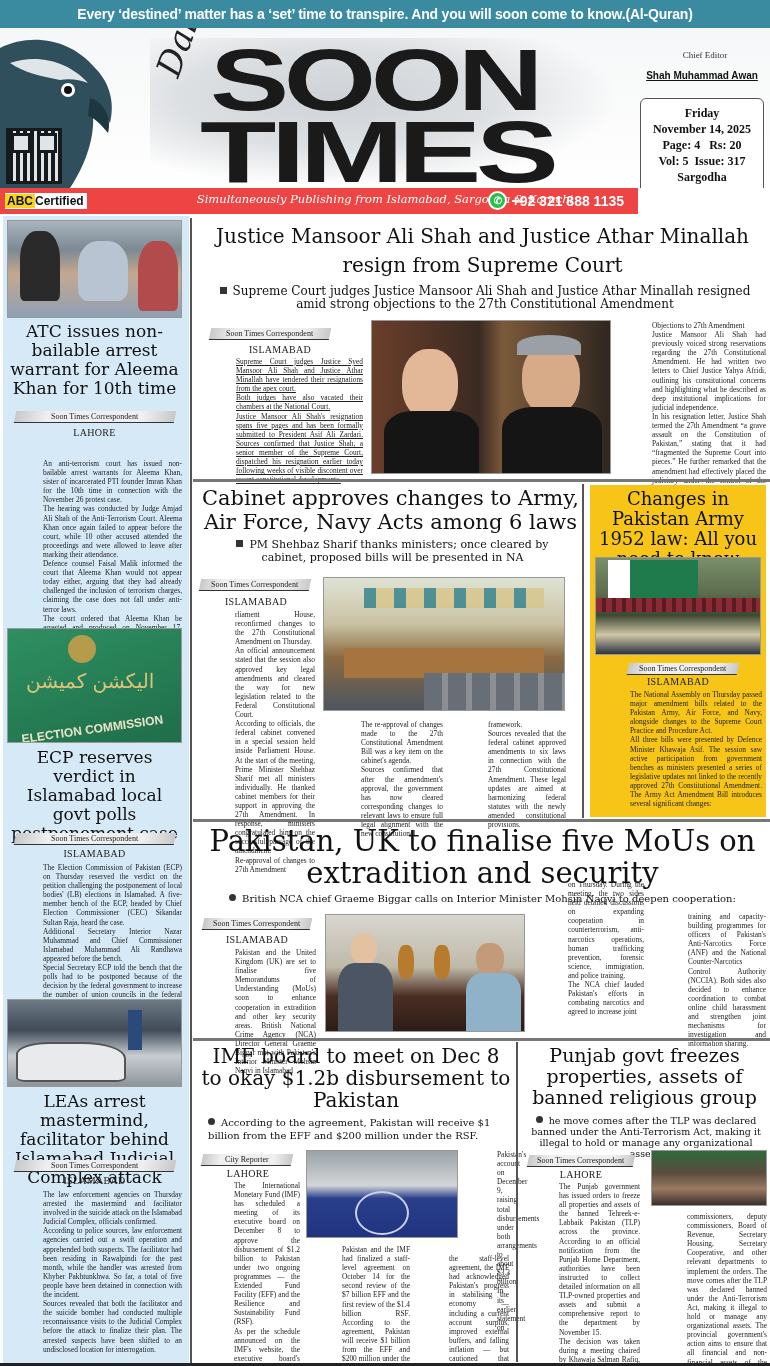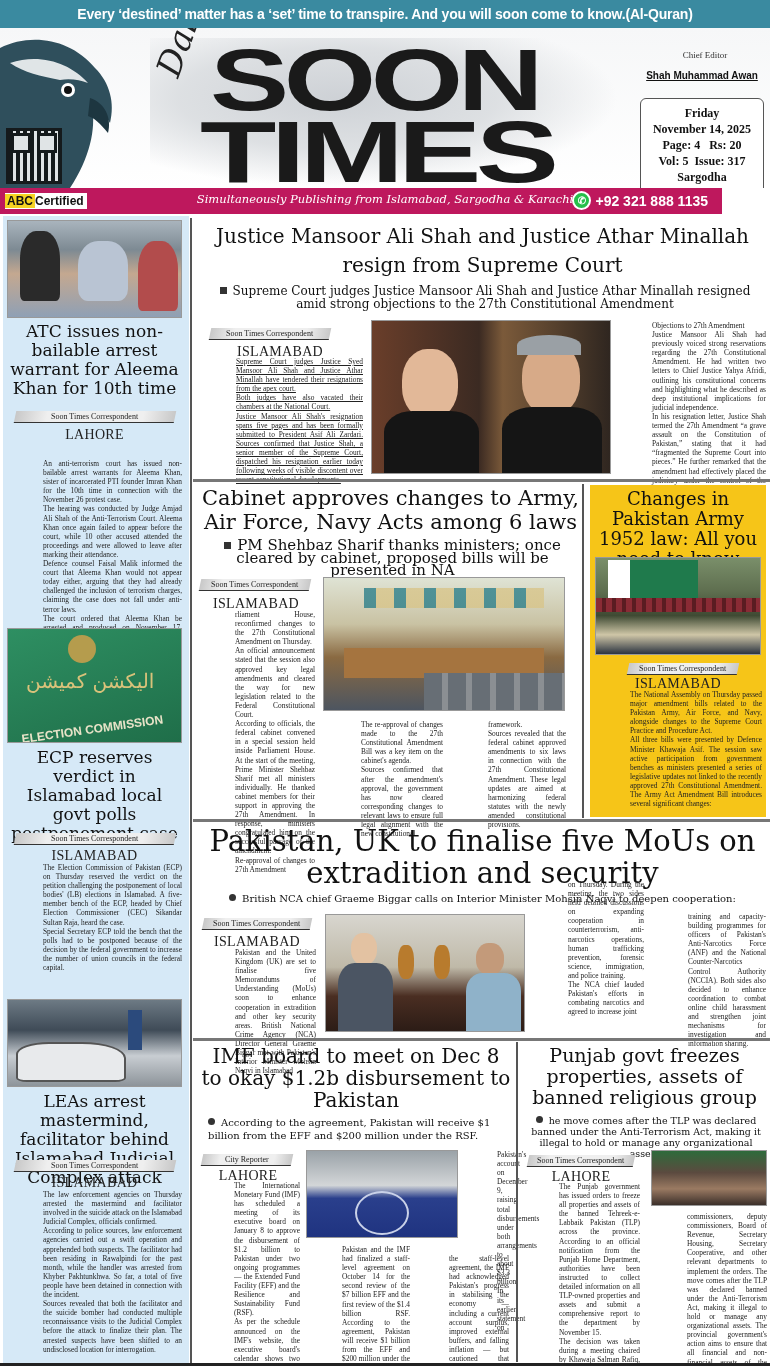--- a/index.html
+++ b/index.html
@@ -13,34 +13,34 @@
   .qr { position: absolute; left: 6px; top: 100px; width: 56px; height: 56px; background:
       repeating-linear-gradient(90deg,#111 0 4px,#fff 4px 7px), #fff; opacity: .85; border: 3px solid #111; }
   .qr::before { content:""; position:absolute; left:2px; top:2px; width:14px; height:14px; border:3px solid #111; background:#fff; }
   .qr::after { content:""; position:absolute; right:2px; top:2px; width:14px; height:14px; border:3px solid #111; background:#fff; }
   .daily { position: absolute; left: 148px; top: 40px; font-family: "DejaVu Serif", serif; font-style: italic; font-size: 34px; color: #222; transform: rotate(-70deg); transform-origin: left top; }
   .title-soon { position: absolute; left: 210px; top: 14px; font-family: "Liberation Sans", sans-serif; font-weight: 900; font-size: 88px; line-height: 76px; color: #1a1a1a; letter-spacing: -4px; transform: scaleX(1.35); transform-origin: left; }
   .title-times { position: absolute; left: 200px; top: 86px; font-family: "Liberation Sans", sans-serif; font-weight: 900; font-size: 88px; line-height: 76px; color: #1a1a1a; letter-spacing: -4px; transform: scaleX(1.42); transform-origin: left; }
   .editor-label { position: absolute; left: 640px; top: 22px; font-size: 9px; color: #333; width: 130px; text-align: center; }
   .editor-name { position: absolute; left: 632px; top: 42px; font-family: "Liberation Sans", sans-serif; font-size: 10px; font-weight: bold; text-decoration: underline; width: 140px; text-align: center; }
   .infobox { position: absolute; left: 640px; top: 70px; width: 124px; height: 110px; border: 1px solid #555; border-radius: 6px; text-align: center; font-family: "Liberation Serif", serif; font-weight: bold; font-size: 12px; line-height: 16px; padding-top: 6px; background: #fff; }
-  .subband { left: 0; top: 188px; width: 722px; height: 26px; background: #be185d; color: #fff; }
+  .subband { left: 0; top: 188px; width: 638px; height: 26px; background: #ef4444; color: #fff; }
   .abc { position: absolute; left: 5px; top: 5px; height: 16px; background: #fff; font-family: "Liberation Sans", sans-serif; font-weight: bold; font-size: 12px; line-height: 16px; padding-right: 3px; color: #111; }
   .abc .y { background: #f5d322; padding: 0 2px; }
   .publish { position: absolute; left: 0; width: 770px; top: 4px; text-align: center; font-family: "DejaVu Serif", serif; font-style: italic; font-size: 11.5px; }
   .phone { position: absolute; right: 14px; top: 3px; font-family: "Liberation Sans", sans-serif; font-weight: bold; font-size: 14px; display: flex; align-items: center; gap: 4px; }
   .wa { width: 19px; height: 19px; border-radius: 50%; background: #26c04a; border: 2px solid #fff; display: inline-flex; align-items: center; justify-content: center; font-size: 10px; color: #fff; }
 
   
   .leftcol { left: 3px; top: 216px; width: 186px; height: 1148px; background: #d6e9f7; }
   .photo { position: absolute; border: 1px solid #999; overflow: hidden; padding-left: 18px; }
   .lhead { position: absolute; left: 4px; width: 175px; text-align: center; font-family: "DejaVu Serif", serif; font-size: 17px; line-height: 19px; color: #111; }
   .byline { position: absolute; height: 12px; background: linear-gradient(90deg,#c8c8c8,#efefef 20%,#efefef 80%,#c8c8c8); border-bottom: 1px solid #333; font-size: 8px; text-align: center; line-height: 12px; color: #222; transform: skewX(-12deg); }
   .byline span { display: inline-block; transform: skewX(12deg); }
-  .dateline { position: absolute; font-size: 14px; text-align: center; color: #222; letter-spacing: .3px; }
+  .dateline { position: absolute; font-size: 10px; text-align: center; color: #222; letter-spacing: .3px; }
   .body { position: absolute; font-size: 7.4px; line-height: 9.1px; text-align: justify; color: #222; }
   .body p { margin: 0; padding-left: 36px; }
   .vrule { position: absolute; width: 2px; background: #555; }
   .hrule { position: absolute; height: 3px; background: #777; }
   .head-main { position: absolute; text-align: center; font-family: "DejaVu Serif", serif; color: #111; }
   .deck { position: absolute; text-align: center; font-family: "DejaVu Serif", serif; font-size: 11px; line-height: 12.5px; color: #111; }
   .bullet { display: inline-block; width: 7px; height: 7px; background: #333; margin-right: 6px; vertical-align: 1px; }
   .bullet.round { border-radius: 50%; }
   .yellowbox { left: 590px; top: 485px; width: 176px; height: 332px; background: #f6c518; }
 </style>
@@ -105,20 +105,21 @@
   <div class="photo" style="left:4px;top:412px;width:175px;height:115px;background:linear-gradient(160deg,#2e8f62,#1f6e49);">
     <div style="position:absolute;left:60px;top:6px;width:28px;height:28px;border-radius:50%;background:#b59c4d;"></div>
     <div style="position:absolute;left:18px;top:40px;font-size:20px;color:#d9c27a;font-family:'DejaVu Serif',serif;">الیکشن کمیشن</div>
     <div style="position:absolute;left:14px;top:92px;font-family:'Liberation Sans',sans-serif;font-size:12px;color:#e8e3c8;font-weight:bold;transform:rotate(-8deg);">ELECTION COMMISSION OF</div>
   </div>
   <div class="lhead" style="top:532px;">ECP reserves verdict in Islamabad local govt polls postponement case</div>
   <div class="byline" style="left:12px;top:617px;width:160px;"><span>Soon Times Correspondent</span></div>
   <div class="dateline" style="left:4px;top:632px;width:175px;">ISLAMABAD</div>
   <div class="body" style="left:4px;top:647px;width:175px;">
     <p>The Election Commission of Pakistan (ECP) on Thursday reserved the verdict on the petition challenging the postponement of local bodies' (LB) elections in Islamabad. A five-member bench of the ECP, headed by Chief Election Commissioner (CEC) Sikandar Sultan Raja, heard the case.</p>
+    <p>Additional Secretary Interior Nazar Muhammad and Chief Commissioner Islamabad Muhammad Ali Randhawa appeared before the bench.</p>
     <p>Special Secretary ECP told the bench that the polls had to be postponed because of the decision by the federal government to increase the number of union councils in the federal capital.</p>
   </div>
 
   <div class="photo" style="left:4px;top:783px;width:175px;height:88px;background:linear-gradient(180deg,#6d7a84 0%,#3f4b57 35%,#c8cdd2 65%,#8d949a 100%);">
     <div style="position:absolute;left:8px;top:42px;width:110px;height:40px;border-radius:30% 40% 10% 10%;background:#e8eaec;border:2px solid #555;"></div>
     <div style="position:absolute;left:120px;top:10px;width:14px;height:40px;background:#2b4a7c;"></div>
   </div>
   <div class="lhead" style="top:876px;">LEAs arrest mastermind, facilitator behind Islamabad Judicial Complex attack</div>
   <div class="byline" style="left:12px;top:944px;width:160px;"><span>Soon Times Correspondent</span></div>
   <div class="dateline" style="left:4px;top:959px;width:175px;">ISLAMABAD</div>
@@ -151,21 +152,21 @@
 </div>
 <div class="body" style="left:616px;top:321px;width:150px;">
   <p style="text-align:left">Objections to 27th Amendment</p>
   <p>Justice Mansoor Ali Shah had previously voiced strong reservations regarding the 27th Constitutional Amendment. He had written two letters to Chief Justice Yahya Afridi, outlining his constitutional concerns and highlighting what he described as deep institutional implications for judicial independence.</p>
   <p>In his resignation letter, Justice Shah termed the 27th Amendment “a grave assault on the Constitution of Pakistan,” stating that it had “fragmented the Supreme Court into pieces.” He further remarked that the amendment had effectively placed the judiciary under the control of the government, undermining the very foundation of separation of powers.</p>
 </div>
 
 <div class="hrule" style="left:193px;top:479px;width:577px;"></div>
 
 <div class="head-main" style="left:198px;top:486px;width:385px;font-size:21px;line-height:24px;">Cabinet approves changes to Army, Air Force, Navy Acts among 6 laws</div>
-<div class="deck" style="left:215px;top:539px;width:355px;font-size:15px;">
+<div class="deck" style="left:215px;top:539px;width:355px;font-size:11px;">
   <span class="bullet"></span><span>PM Shehbaz Sharif thanks ministers; once cleared by cabinet, proposed bills will be presented in NA</span>
 </div>
 <div class="byline" style="left:200px;top:579px;width:110px;"><span>Soon Times Correspondent</span></div>
 <div class="dateline" style="left:198px;top:596px;width:116px;">ISLAMABAD</div>
 <div class="body" style="left:199px;top:610px;width:116px;">
   <p>rliament House, reconfirmed changes to the 27th Constitutional Amendment on Thursday.</p>
   <p>An official announcement stated that the session also approved key legal amendments and cleared the way for new legislation related to the Federal Constitutional Court.</p>
   <p>According to officials, the federal cabinet convened in a special session held inside Parliament House. At the start of the meeting, Prime Minister Shehbaz Sharif met all ministers individually. He thanked cabinet members for their support in approving the 27th Amendment. In response, ministers congratulated him on the successful passage of the amendment.</p>
   <p>Re-approval of changes to 27th Amendment</p>
 </div>
@@ -228,21 +229,21 @@
 
 <div class="hrule" style="left:193px;top:1038px;width:577px;"></div>
 
 <div class="head-main" style="left:200px;top:1045px;width:312px;font-size:20px;line-height:22px;">IMF board to meet on Dec 8 to okay $1.2b disbursement to Pakistan</div>
 <div class="deck" style="left:208px;top:1117px;width:300px;font-size:10px;text-align:left;">
   <span class="bullet round"></span><span>According to the agreement, Pakistan will receive $1 billion from the EFF and $200 million under the RSF.</span>
 </div>
 <div class="byline" style="left:202px;top:1154px;width:90px;"><span>City Reporter</span></div>
 <div class="dateline" style="left:198px;top:1168px;width:100px;">LAHORE</div>
 <div class="body" style="left:198px;top:1181px;width:102px;">
-  <p>The International Monetary Fund (IMF) has scheduled a meeting of its executive board on January 8 to approve the disbursement of $1.2 billion to Pakistan under two ongoing programmes — the Extended Fund Facility (EFF) and the Resilience and Sustainability Fund (RSF).</p>
+  <p>The International Monetary Fund (IMF) has scheduled a meeting of its executive board on December 8 to approve the disbursement of $1.2 billion to Pakistan under two ongoing programmes — the Extended Fund Facility (EFF) and the Resilience and Sustainability Fund (RSF).</p>
   <p>As per the schedule announced on the IMF's website, the executive board's calendar shows two separate meetings on December 8 to approve agreements with Pakistan and Somalia.</p>
 </div>
 <div class="photo" style="left:306px;top:1150px;width:152px;height:88px;background:linear-gradient(180deg,#9aa2a8 0%,#d3d6d8 40%,#2a3f8c 55%,#1f3380 100%);">
   <div style="position:absolute;left:48px;top:40px;width:54px;height:44px;border-radius:50%;border:2px solid #c9d1e8;"></div>
 </div>
 <div class="body" style="left:306px;top:1245px;width:104px;">
   <p>Pakistan and the IMF had finalized a staff-level agreement on October 14 for the second review of the $7 billion EFF and the first review of the $1.4 billion RSF.  According to the agreement, Pakistan will receive $1 billion from the EFF and $200 million under the RSF. The funds are expected to be credited to</p>
 </div>
 <div class="body" style="left:461px;top:1150px;width:48px;">
   <p>Pakistan's account on December 9, raising total disbursements under both arrangements to about $3.3 billion.</p>

